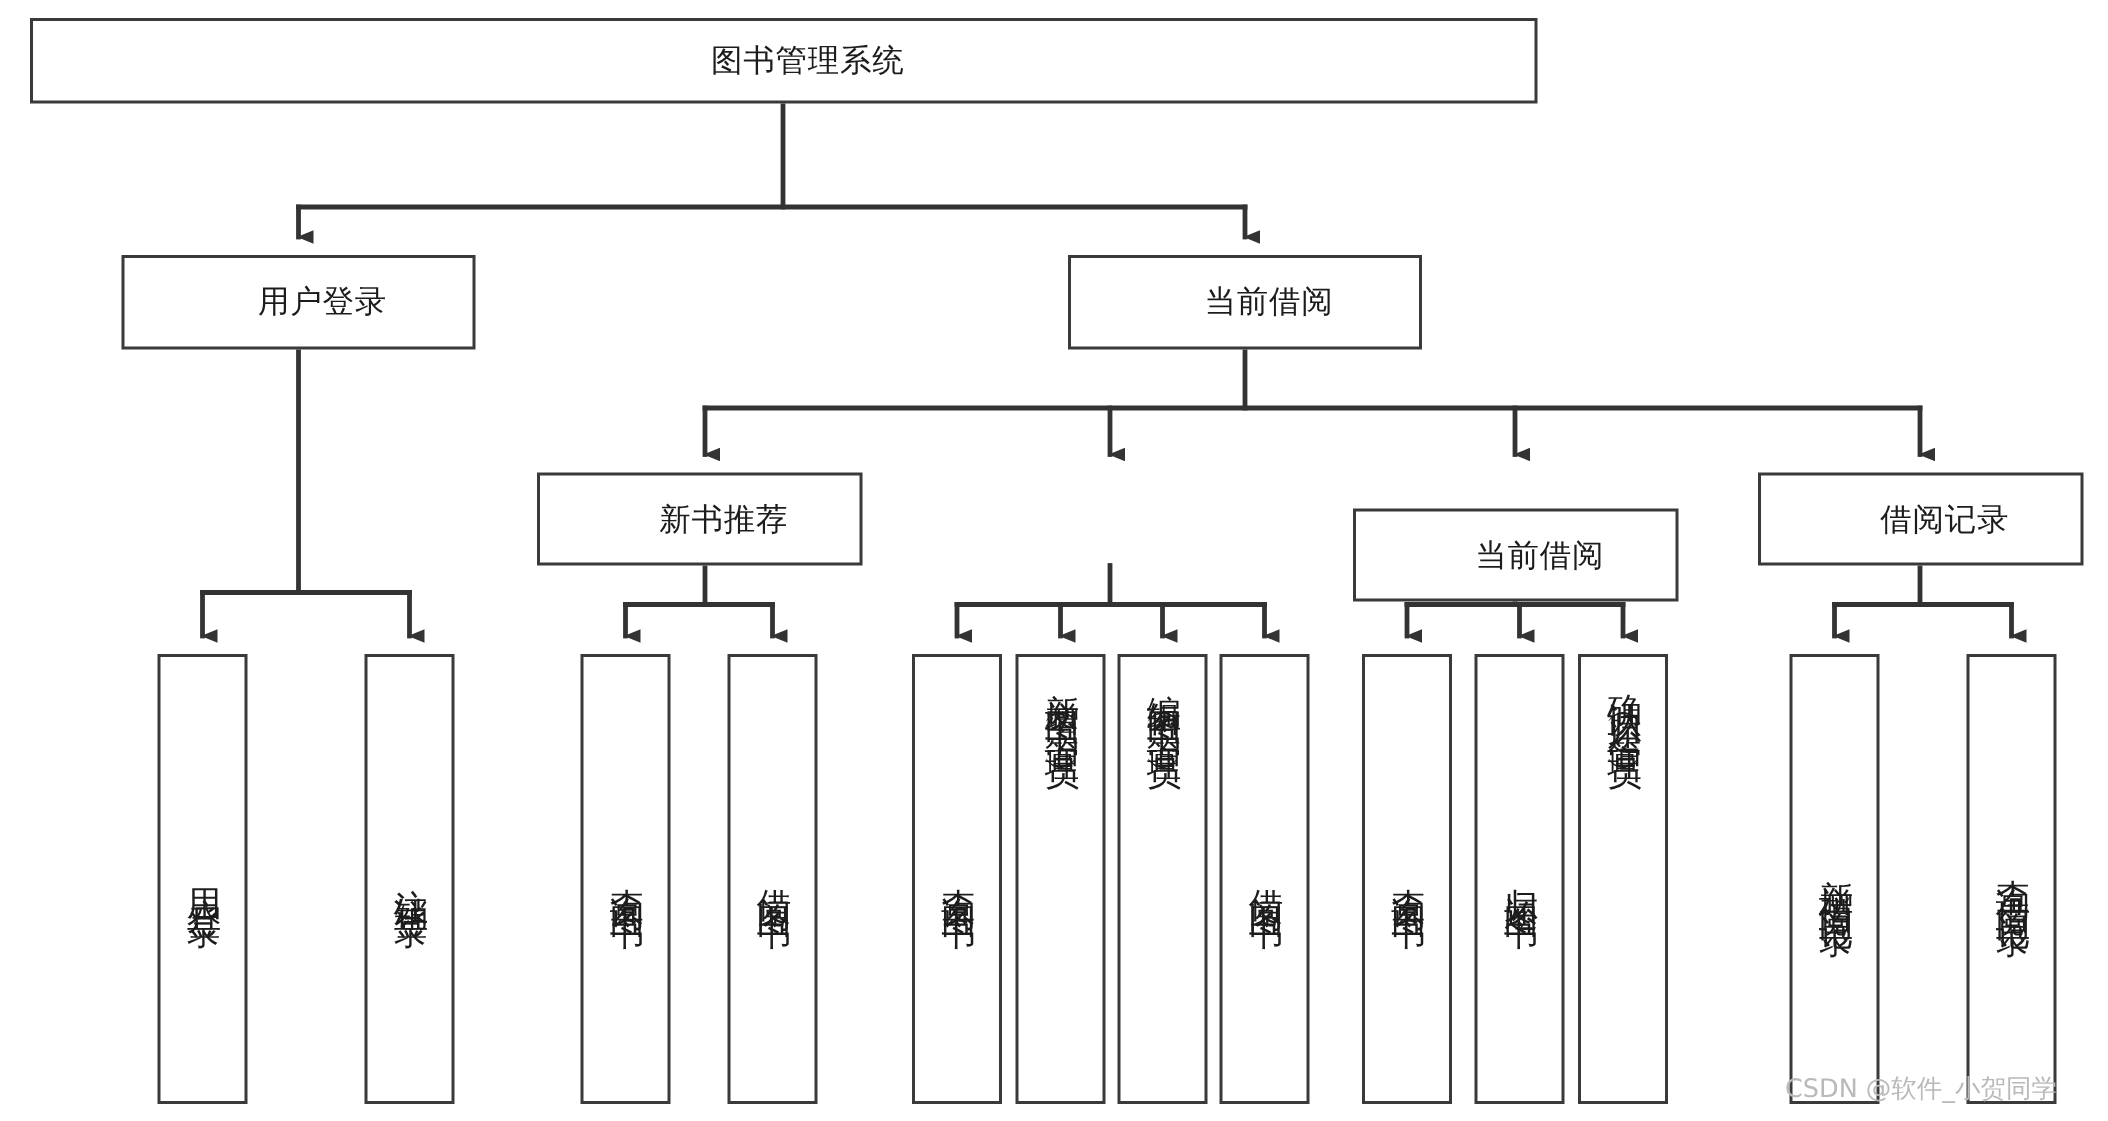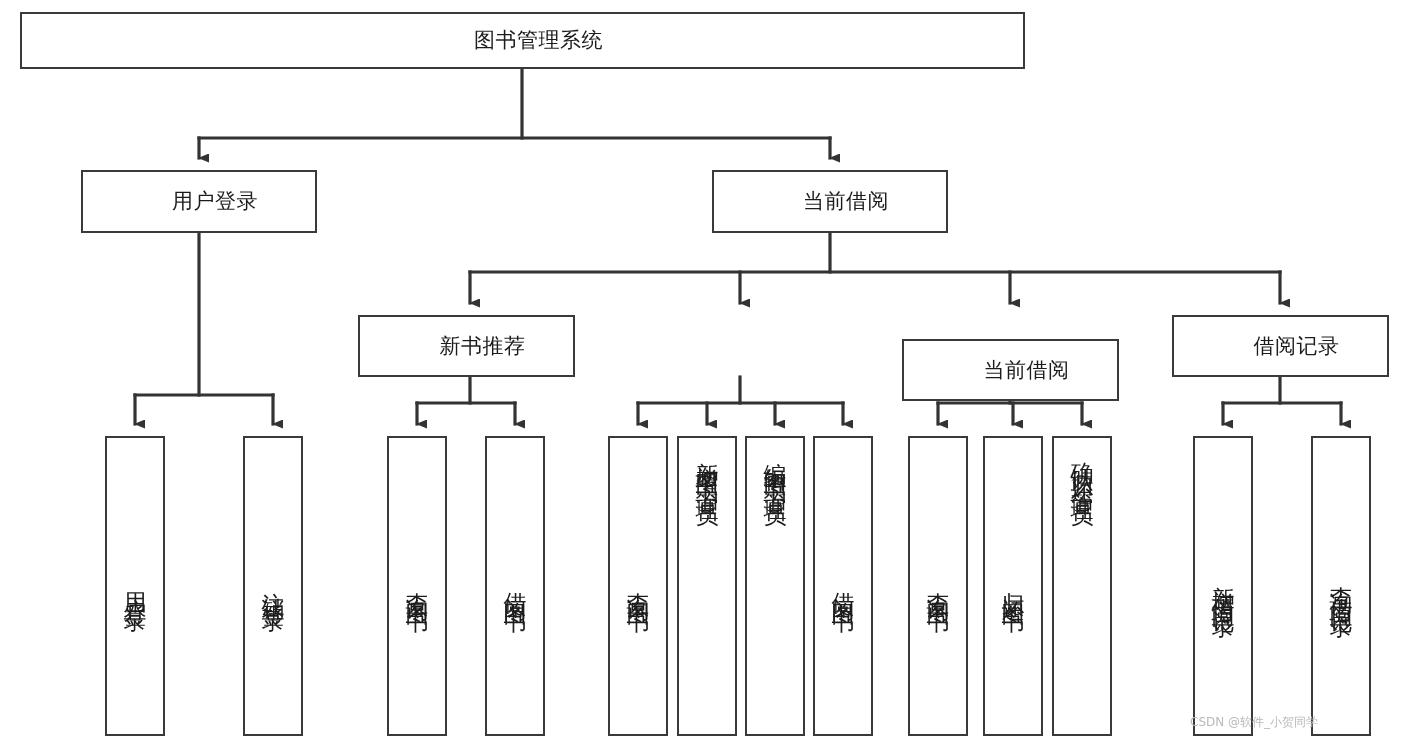--- a/index.html
+++ b/index.html
@@ -63,21 +63,21 @@
     writing-mode: vertical-rl;
     text-orientation: upright;
     font-size: 23px;
     line-height: 1;
     letter-spacing: 6px;
   }
   .watermark {
     position: absolute;
     left: 1190px;
     top: 714px;
-    font-size: 12px;
+    font-size: 17px;
     color: #b9b9b9;
     white-space: nowrap;
     font-family: "DejaVu Sans", "Liberation Sans", sans-serif;
   }
 </style>
 </head>
 <body>
 
 <div id="diagram-root">
 

